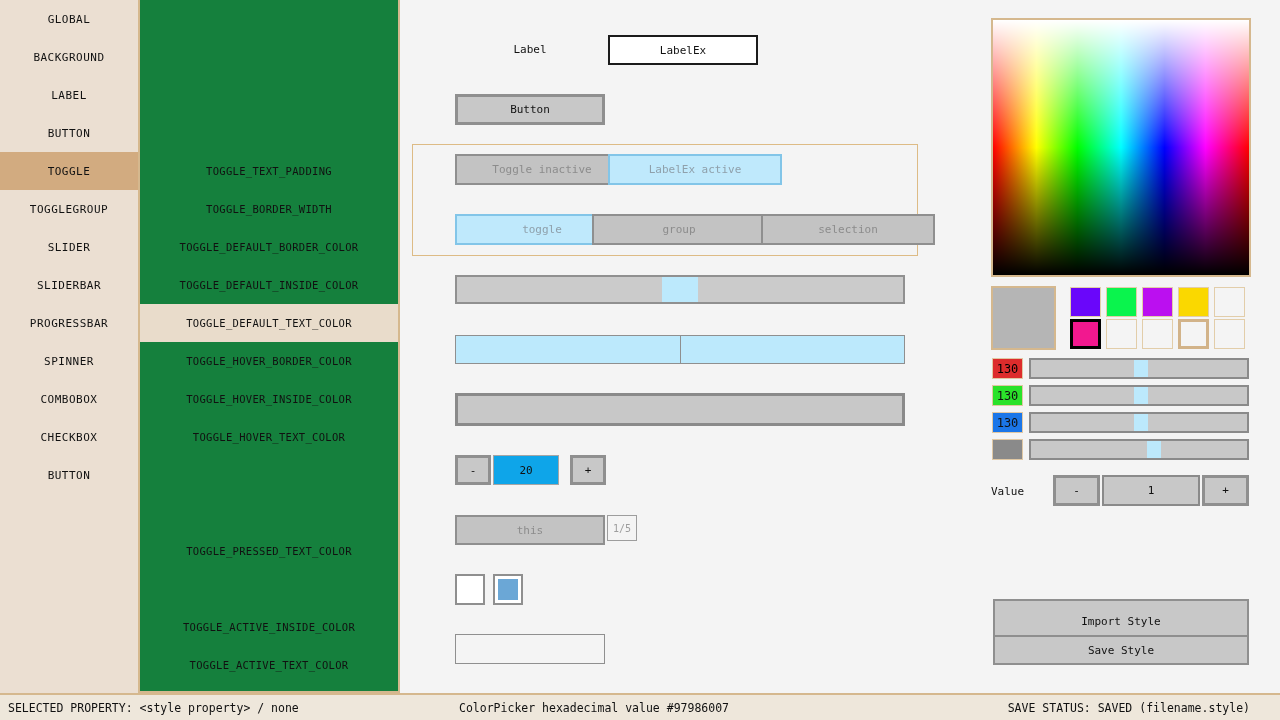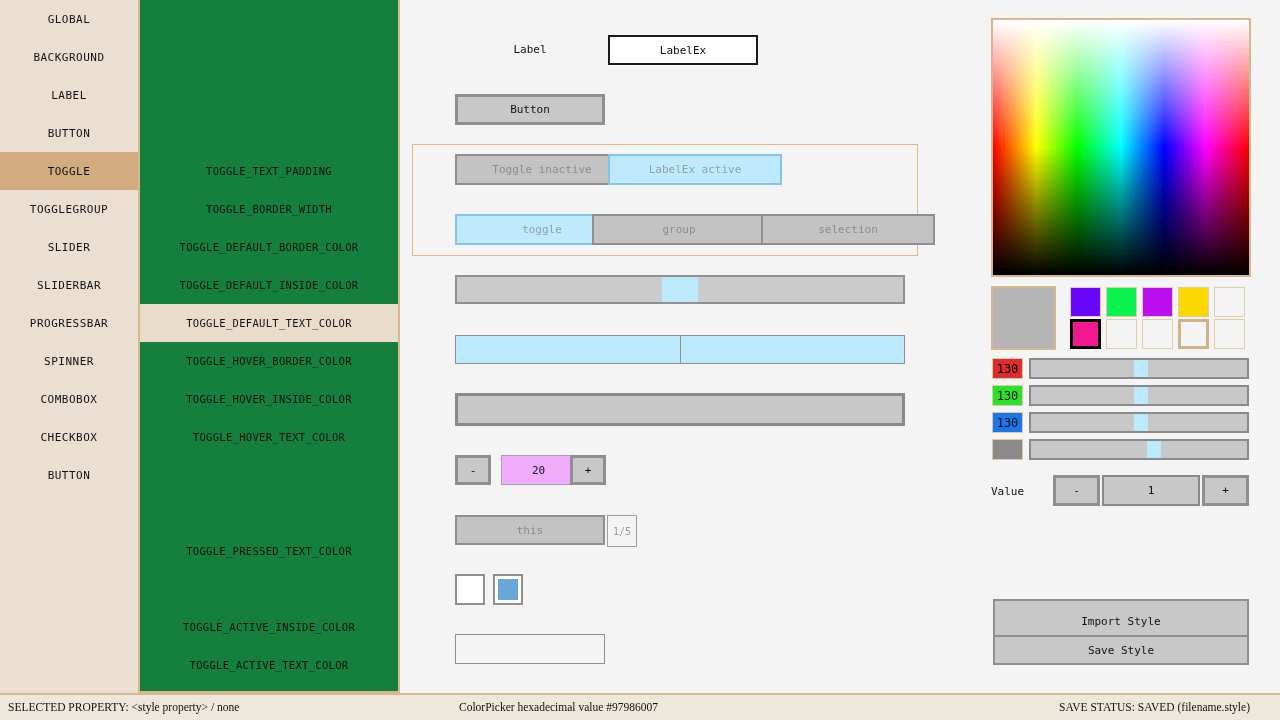--- a/index.html
+++ b/index.html
@@ -72,33 +72,33 @@
   .sliderbar-divider {
     position:absolute; left:224px; top:0; width:1px; height:27px; background:#8f8f8f;
   }
   .progressbar {
     position:absolute; left:455px; top:393px; width:450px; height:33px;
     background:#c8c8c8; border:3px solid #8a8a8a;
   }
 
   .spin-minus { position:absolute; left:455px; top:455px; width:36px; height:30px; }
   .spin-val {
-    position:absolute; left:493px; top:455px; width:75px; height:30px;
-    background:#f0abfc; border:1px solid #a5a5a5;
-    display:flex; align-items:center; justify-content:center;margin-left:8px;
+    position:absolute; left:493px; top:455px; width:66px; height:30px;
+    background:#0ea5e9; border:1px solid #a5a5a5;
+    display:flex; align-items:center; justify-content:center;
   }
   .spin-plus { position:absolute; left:570px; top:455px; width:36px; height:30px; }
 
   .combo-main {
     position:absolute; left:455px; top:515px; width:150px; height:30px;
     background:#c3c3c3; border:2px solid #8f8f8f; color:#8c8c8c;
     display:flex; align-items:center; justify-content:center;
   }
   .combo-page {
-    position:absolute; left:607px; top:515px; width:30px; height:32px;
+    position:absolute; left:607px; top:515px; width:30px; height:26px;
     border:1px solid #9d9d9d; color:#9d9d9d;
     display:flex; align-items:center; justify-content:center; font-size:10px;
   }
 
   .checkbox {
     position:absolute; top:574px; width:30px; height:31px;
     background:#fff; border:2px solid #8f8f8f;
   }
   .checkbox .fill { position:absolute; inset:3px; }
 
@@ -146,21 +146,21 @@
     display:flex; align-items:center; justify-content:center;
   }
   .val-plus { position:absolute; left:1202px; top:475px; width:47px; height:31px; }
 
   .btn-import { position:absolute; left:993px; top:599px; width:256px; height:44px; border-width:2px; }
   .btn-save   { position:absolute; left:993px; top:635px; width:256px; height:30px; border-width:2px; }
 
   
   .statusbar {
     position:absolute; left:0; top:693px; width:1280px; height:27px;
-    background:#eee7db; border-top:2px solid #d5b88e; font-size:11.5px;font-family:Liberation Serif, serif;
+    background:#eee7db; border-top:2px solid #d5b88e; font-size:11.5px;
   }
   .status-left  { position:absolute; left:8px;   top:6px; }
   .status-mid   { position:absolute; left:459px; top:6px; }
   .status-right { position:absolute; right:30px; top:6px; }
 </style>
 </head>
 <body>
 
 <div id="app">
 

